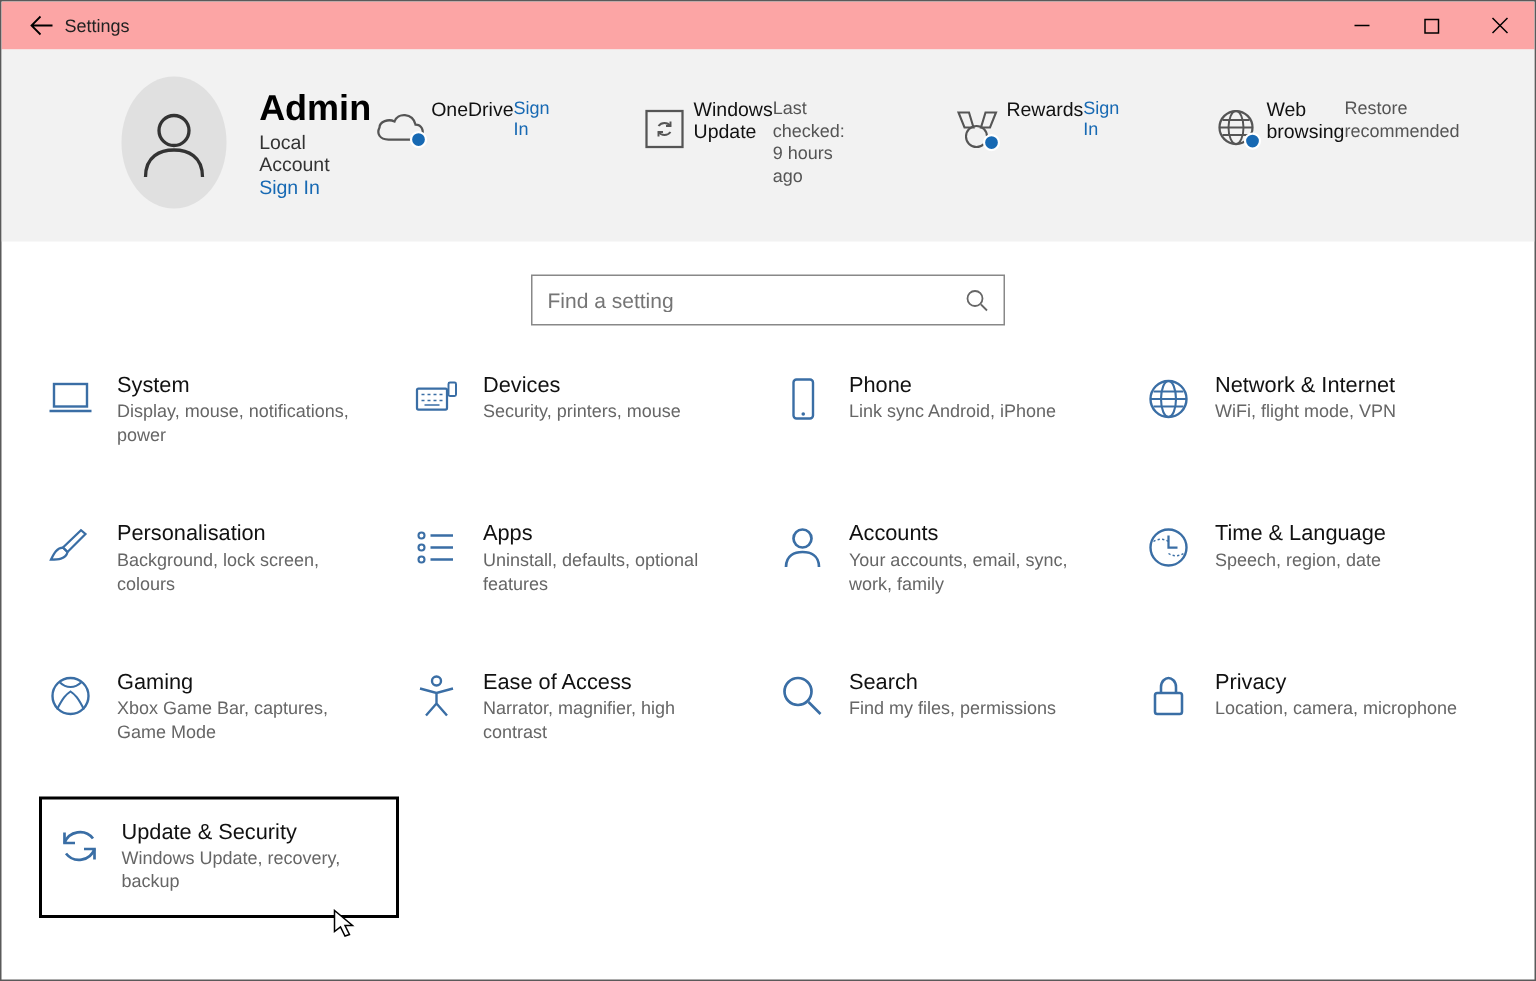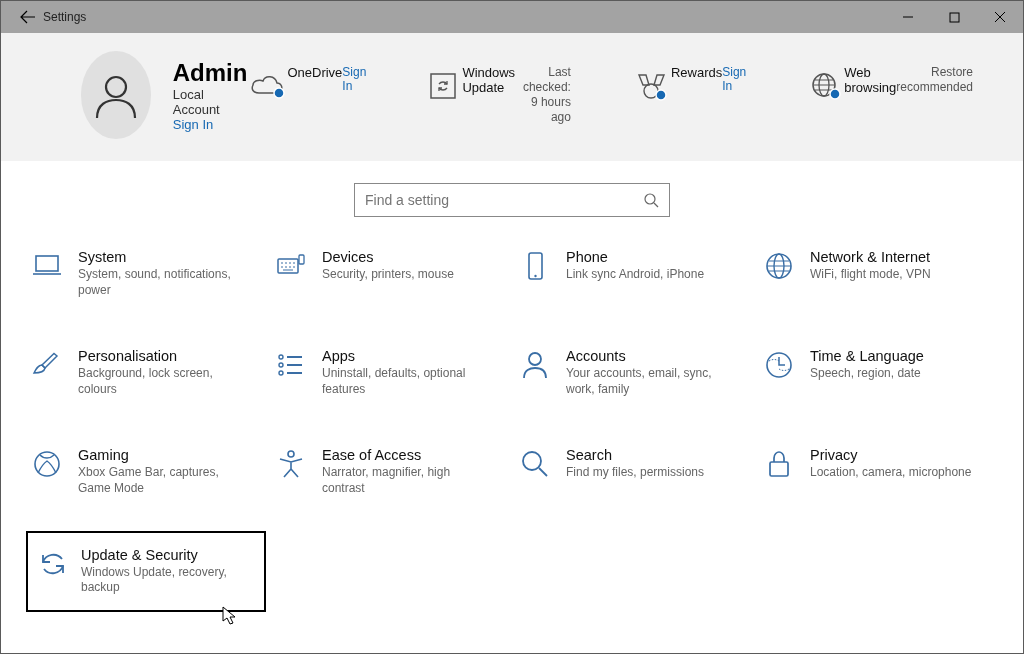--- a/index.html
+++ b/index.html
@@ -9,21 +9,21 @@
   width: 1024px;
   height: 654px;
   overflow: hidden;
   position: relative;
   border: 1px solid #5a5a5a;
 }
 .titlebar {
   height: 32px;
   display: flex;
   align-items: center;
-  background: #a3a3a3;
+  background: #fca5a5;
   padding-left: 12px;
 }
 .titlebar .back {
   width: 30px;
   display: flex;
   align-items: center;
   justify-content: center;
   cursor: pointer;
 }
 .titlebar .title {
@@ -67,21 +67,21 @@
   margin-left: auto;
   margin-right: 10px;
 }
 .tile {
   display: flex;
   flex-direction: row;
   align-items: flex-start;
 }
 .tile .icon { height: 38px; display:flex; align-items:flex-end; margin-bottom:8px; }
 .tile .t-title { font-size: 13px; color:#111; }
-.tile .t-sub { font-size: 12px; color:#555; max-width: 110px; line-height: 1.25; text-align: right; }
+.tile .t-sub { font-size: 12px; color:#555; max-width: 110px; line-height: 1.25; }
 .tile .t-link { font-size: 12px; color:#1769b3; cursor:pointer; }
 .searchwrap {
   display:flex;
   justify-content:center;
   padding: 22px 0 28px 0;
 }
 .searchbox {
   width: 316px;
   height: 34px;
   border: 1px solid #888;
@@ -244,21 +244,21 @@
 
   <div class="cat">
     <div class="caticon">
         <svg width="30" height="26" viewBox="0 0 30 26">
           <rect x="4" y="3" width="22" height="15" stroke="#3a6ea5" stroke-width="1.6" fill="none"></rect>
           <path d="M1 21 H29" stroke="#3a6ea5" stroke-width="1.6"></path>
         </svg>
       </div>
     <div>
         <div class="cattitle">System</div>
-        <div class="catsub">System, sound, notifications, power</div>
+        <div class="catsub">Display, mouse, notifications, power</div>
       </div>
   </div>
 
   <div class="cat">
     <div class="caticon">
         <svg width="30" height="26" viewBox="0 0 30 26">
           <rect x="2" y="6" width="20" height="14" rx="1" stroke="#3a6ea5" stroke-width="1.5" fill="none"></rect>
           <path d="M5 10h2M9 10h2M13 10h2M17 10h2M5 14h2M9 14h2M13 14h2M17 14h2M7 17h10" stroke="#3a6ea5" stroke-width="1"></path>
           <rect x="23" y="2" width="5" height="9" rx="1" stroke="#3a6ea5" stroke-width="1.3" fill="none"></rect>
         </svg>

